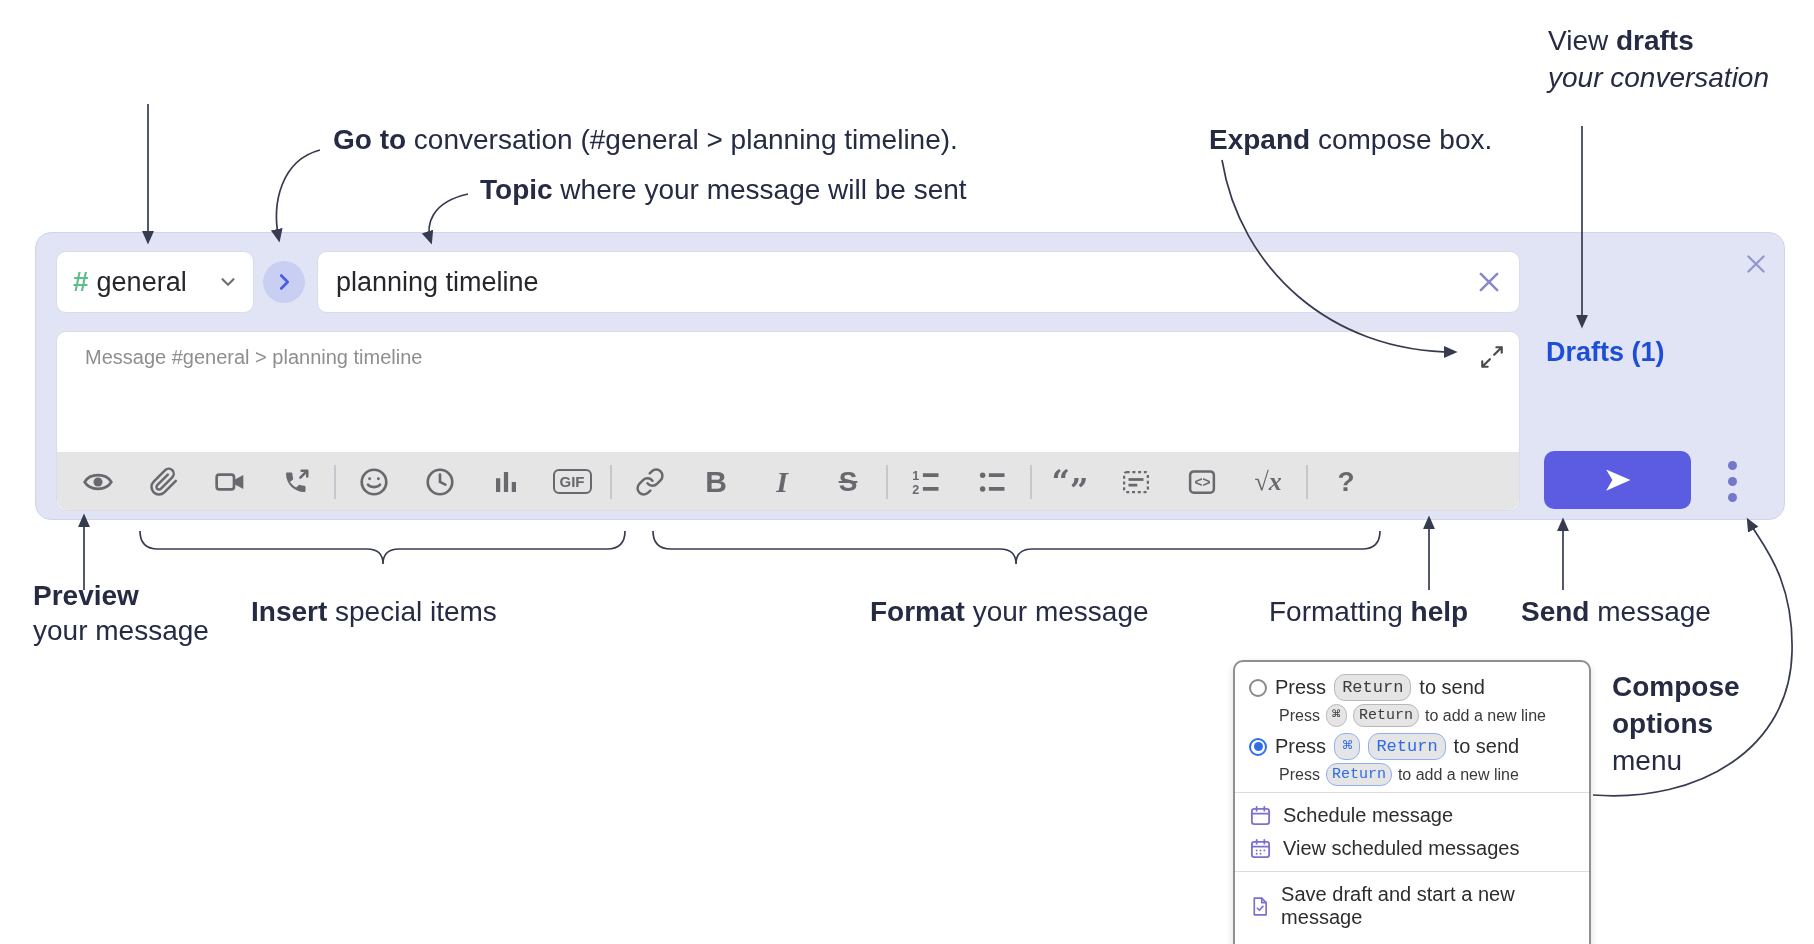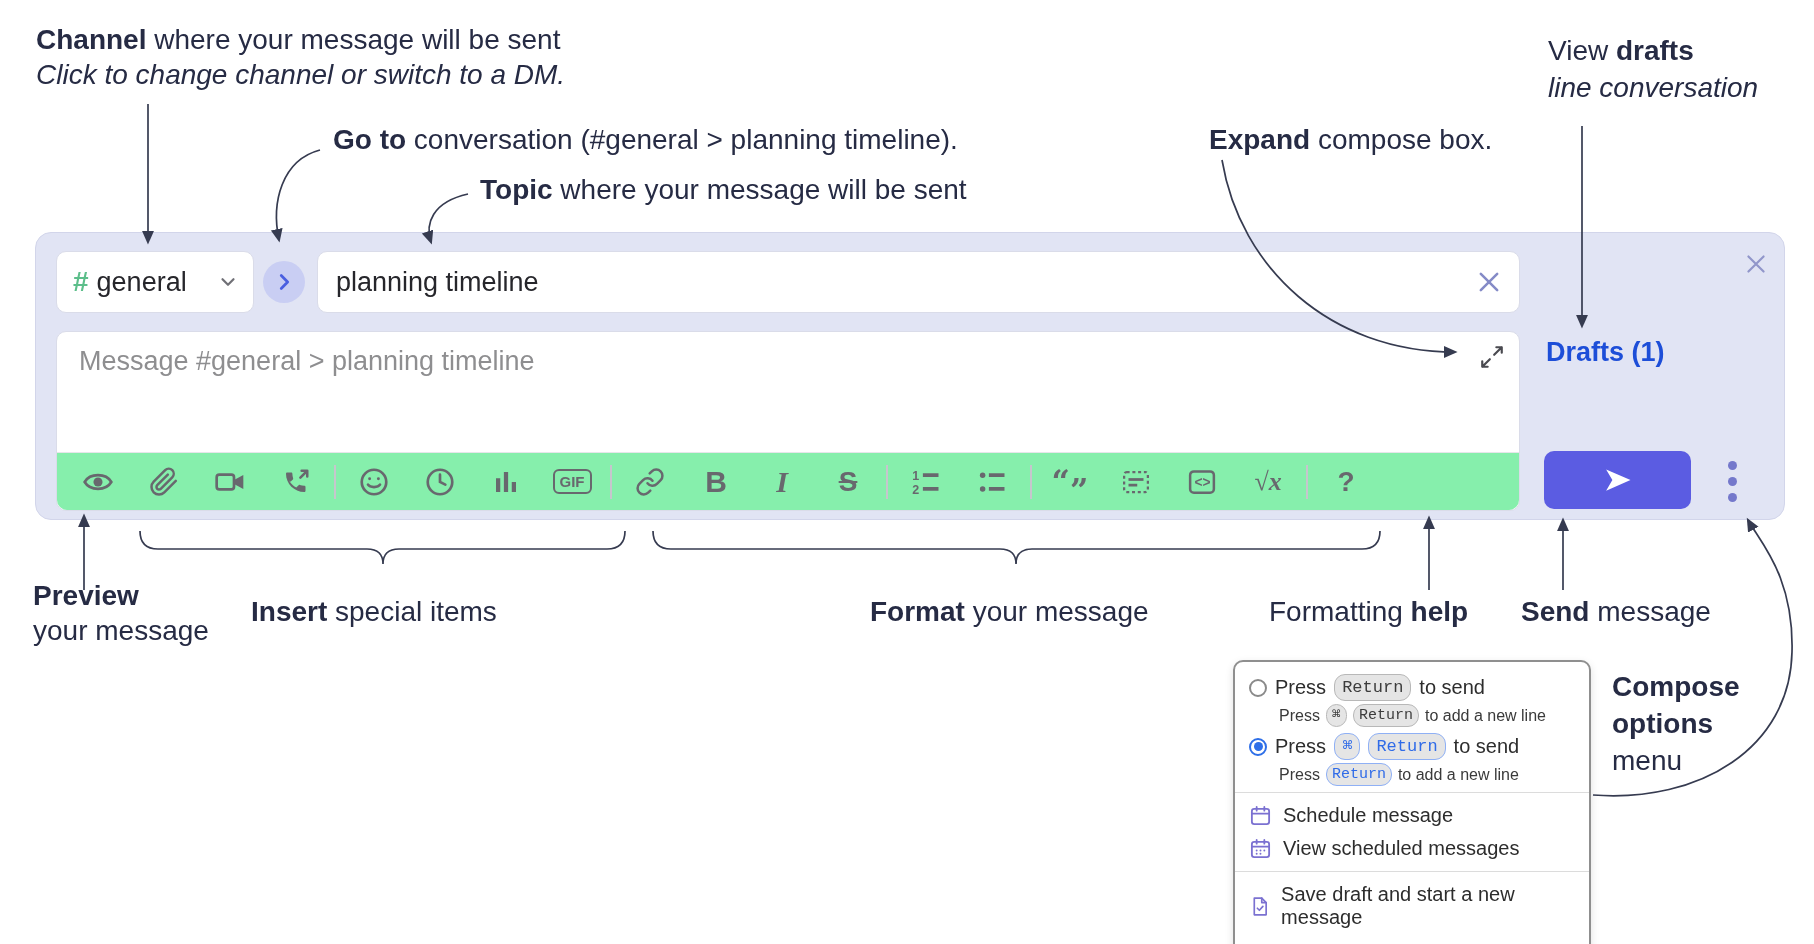--- a/index.html
+++ b/index.html
@@ -23,27 +23,27 @@
   .go-btn { left:262px; top:260px; width:42px; height:42px; border-radius:50%; background:#c9cef3;
             display:flex; align-items:center; justify-content:center; cursor:pointer; }
 
   .topic-box { left:316px; top:250px; width:1203px; height:62px; display:flex; align-items:center; padding:0 16px 0 18px; }
   .topic-input { border:none; outline:none; background:transparent; font-family:"Liberation Sans",sans-serif;
                  font-size:27px; color:#26262b; flex:1; }
 
   .drafts-link { left:1545px; top:336px; font-size:27px; font-weight:600; color:#1d4ed8; cursor:pointer; }
 
   .msg-card { left:55px; top:330px; width:1464px; height:180px; }
-  .msg-input { position:absolute; left:4px; top:0; width:1400px; height:116px; border:none; outline:none; resize:none;
-               background:transparent; font-family:"Liberation Sans",sans-serif; font-size:27px; color:#26262b;
+  .msg-input { position:absolute; left:10px; top:0; width:1400px; height:116px; border:none; outline:none; resize:none;
+               background:transparent; font-family:"Liberation Sans",sans-serif; font-size:20px; color:#26262b;
                padding:14px 0 0 18px; }
   .msg-input::placeholder { color:#8e8e90; opacity:1; }
   .expand-btn { position:absolute; right:14px; top:12px; cursor:pointer; }
 
-  .toolbar { position:absolute; left:0; bottom:0; width:100%; height:58px; background:#86efac;
+  .toolbar { position:absolute; left:0; bottom:0; width:100%; height:58px; background:#e5e5e5;
              border-top:1px solid #e6e6ea; border-radius:0 0 10px 10px;
              display:flex; align-items:center; padding-left:8px;text-align:center; }
   .ti { width:66px; height:58px; display:flex; align-items:center; justify-content:center; cursor:pointer; color:#68686e; }
   .tsep { width:2px; height:34px; background:#c6c6cd; margin:0 5px; }
   .t-bold { font-size:30px; font-weight:bold; color:#68686e; }
   .t-italic { font-size:30px; font-weight:600; font-style:italic; font-family:"Liberation Serif",serif; color:#68686e; }
   .t-strike { font-size:28px; font-weight:bold; text-decoration:line-through; color:#68686e; }
   .t-gif { border:2px solid #68686e; border-radius:6px; font-size:15px; font-weight:bold; padding:2px 5px; color:#68686e; }
   .t-math { font-size:26px; font-style:italic; font-weight:600; font-family:"Liberation Serif",serif; color:#68686e; }
   .t-help { font-size:28px; font-weight:600; color:#68686e; }
@@ -73,40 +73,36 @@
   .pdiv { height:1px; background:#dcdcdc; margin:6px -14px; }
   .pitem { display:flex; align-items:center; gap:11px; padding:5px 0; cursor:pointer; }
 
   svg { display:block; }
 </style>
 </head>
 <body>
 
 <div id="stage">
 
-  <div class="abs ann" style="left:36px; top:22px;">
-    <div><span class="b">Channel</span><span> where your message will be sent</span></div>
-    <div class="i">Click to change channel or switch to a DM.</div>
-  </div>
 
   <div class="abs ann" style="left:333px; top:122px;">
     <span class="b">Go to</span><span> conversation (#general &gt; planning timeline).</span>
   </div>
 
   <div class="abs ann" style="left:480px; top:172px;">
     <span class="b">Topic</span><span> where your message will be sent</span>
   </div>
 
   <div class="abs ann" style="left:1209px; top:122px;">
     <span class="b">Expand</span><span> compose box.</span>
   </div>
 
-  <div class="abs ann" style="left:1548px; top:22px; line-height:37px;margin-top:10px;">
+  <div class="abs ann" style="left:1548px; top:22px; line-height:37px;">
     <div><span>View </span><span class="b">drafts</span></div>
-    <div class="i">line conversation</div>
+    <div class="i">your conversation</div>
   </div>
 
   <div class="abs compose">
 
     <div class="abs close-x" style="left:1707px; top:18px;">
       <svg width="26" height="26" viewBox="0 0 24 24">
           <path d="M5 5 L19 19 M19 5 L5 19" stroke="#9196ca" stroke-width="2" stroke-linecap="round" fill="none"></path>
         </svg>
     </div>
 

